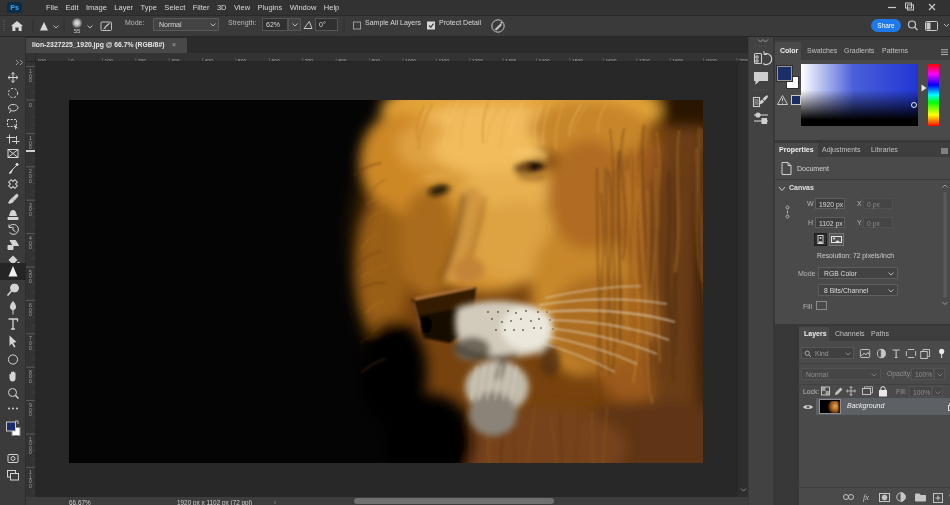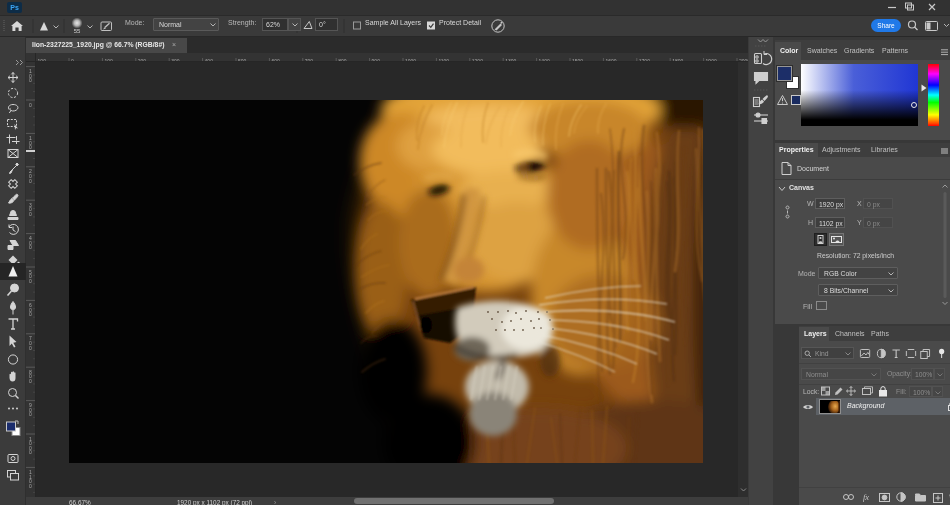--- a/index.html
+++ b/index.html
@@ -8,20 +8,21 @@
   .abs { position:absolute; }
   #stage { position:relative; width:950px; height:505px; }
   .txt { color:#d9d9d9; white-space:nowrap; }
 </style>
 </head>
 <body>
 <div id="stage">
 
   <div class="abs" style="left:0;top:0;width:950px;height:15px;background:#323232;"></div>
   <div class="abs" style="left:7px;top:2px;width:15px;height:11px;background:#0d2c47;border-radius:2px;color:#3ca5f5;font-size:7px;font-weight:bold;text-align:center;line-height:11px;">Ps</div>
+  <div class="abs txt" style="left:46px;top:3px;font-size:7.5px;letter-spacing:0;">File  Edit  Image  Layer  Type  Select  Filter  3D  View  Plugins  Window  Help</div>
 
   <svg class="abs" style="left:880px;top:0;" width="70" height="15" viewBox="0 0 70 15">
     <line x1="8" y1="7.5" x2="16" y2="7.5" stroke="#c8c8c8" stroke-width="1.2"></line>
     <rect x="27.5" y="5" width="6" height="5" fill="none" stroke="#c8c8c8" stroke-width="1"></rect>
     <rect x="25.5" y="3" width="6" height="5" fill="none" stroke="#c8c8c8" stroke-width="1"></rect>
     <path d="M49 4 L55 10 M55 4 L49 10" stroke="#c8c8c8" stroke-width="1.2"></path>
   </svg>
 
   <div class="abs" style="left:0;top:15px;width:950px;height:22px;background:#3a3a3a;border-top:1px solid #2a2a2a;border-bottom:1px solid #282828;"></div>
   <svg class="abs" style="left:0;top:15px;" width="530" height="22" viewBox="0 0 530 22">

